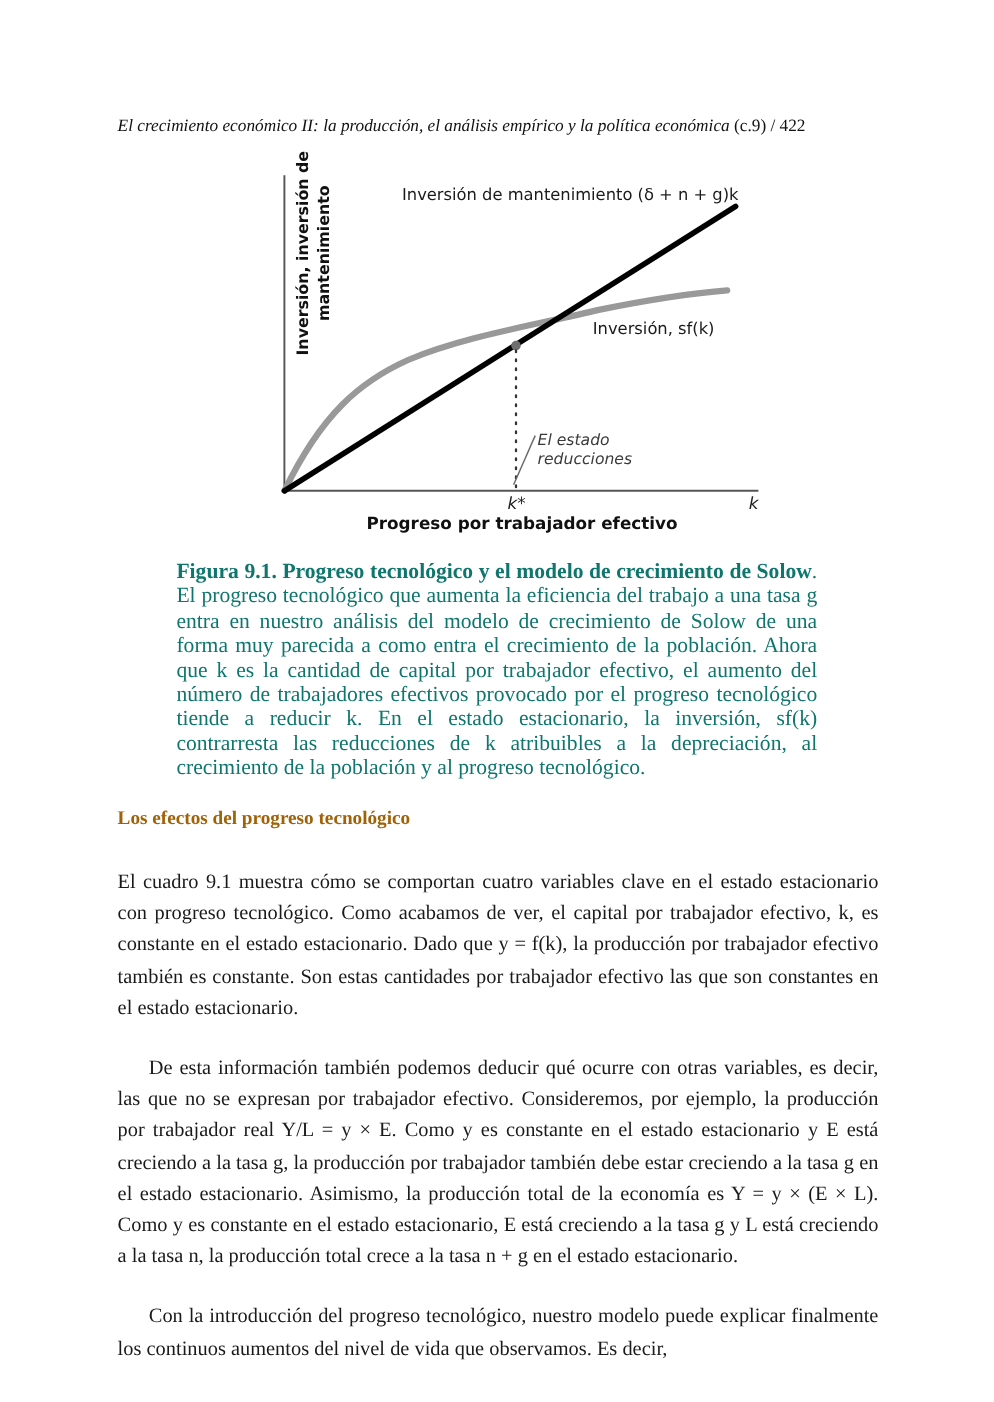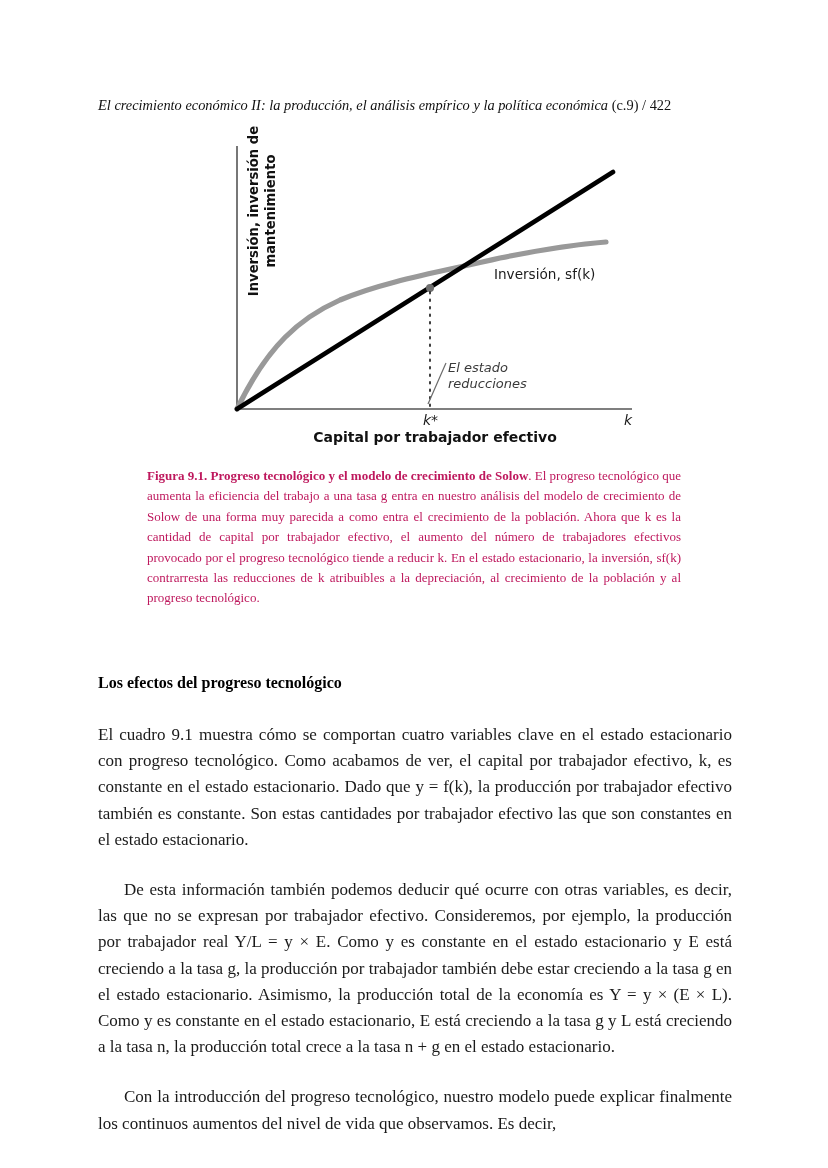--- a/index.html
+++ b/index.html
@@ -116,37 +116,37 @@
     color: #3a3a3a;
     white-space: pre-line;
   }
 
   
   .caption {
     position: absolute;
     left: 147px;
     top: 466px;
     width: 534px;
-    font-size: 13px;
+    font-size: 18px;
     line-height: 20.4px;
     text-align: justify;
     text-justify: inter-word;
-    color: #be185d;
+    color: #0f766e;
   }
   .caption b { font-weight: bold; }
 
   
   .section-heading {
     position: absolute;
     left: 98px;
     top: 674px;
     width: 632px;
     font-size: 16px;
     font-weight: bold;
-    color: #000000;
+    color: #a16207;
   }
 
   .body-text {
     position: absolute;
     left: 98px;
     top: 722px;
     width: 634px;
     font-size: 17px;
     line-height: 26.2px;
     text-align: justify;
@@ -186,22 +186,23 @@
       <line x1="237" y1="409" x2="613" y2="172" stroke="#000000" stroke-width="4.6" stroke-linecap="round"></line>
 
       <circle cx="430" cy="288" r="4" fill="#6e6e6e"></circle>
 
       <line x1="430" y1="292" x2="430" y2="408" stroke="#333333" stroke-width="1.9" stroke-dasharray="1.5 6" stroke-linecap="round"></line>
 
       <line x1="446" y1="363" x2="428" y2="404" stroke="#6a6a6a" stroke-width="1.2"></line>
     </svg>
 
     <div class="ylabel">Inversión, inversión de mantenimiento</div>
-    <div class="xlabel">Capital por trabajador efectivo</div>
-
+    <div class="xlabel">Progreso por trabajador efectivo</div>
+
+    <div class="curve-label label-maint">Inversión de mantenimiento (δ + n + g)k</div>
     <div class="curve-label label-inv">Inversión, sf(k)</div>
 
     <div class="annot-steady">El estado
 reducciones</div>
 
     <div class="tick-label tick-kstar">k*</div>
     <div class="tick-label tick-k">k</div>
   </div>
 
   <div class="caption">

